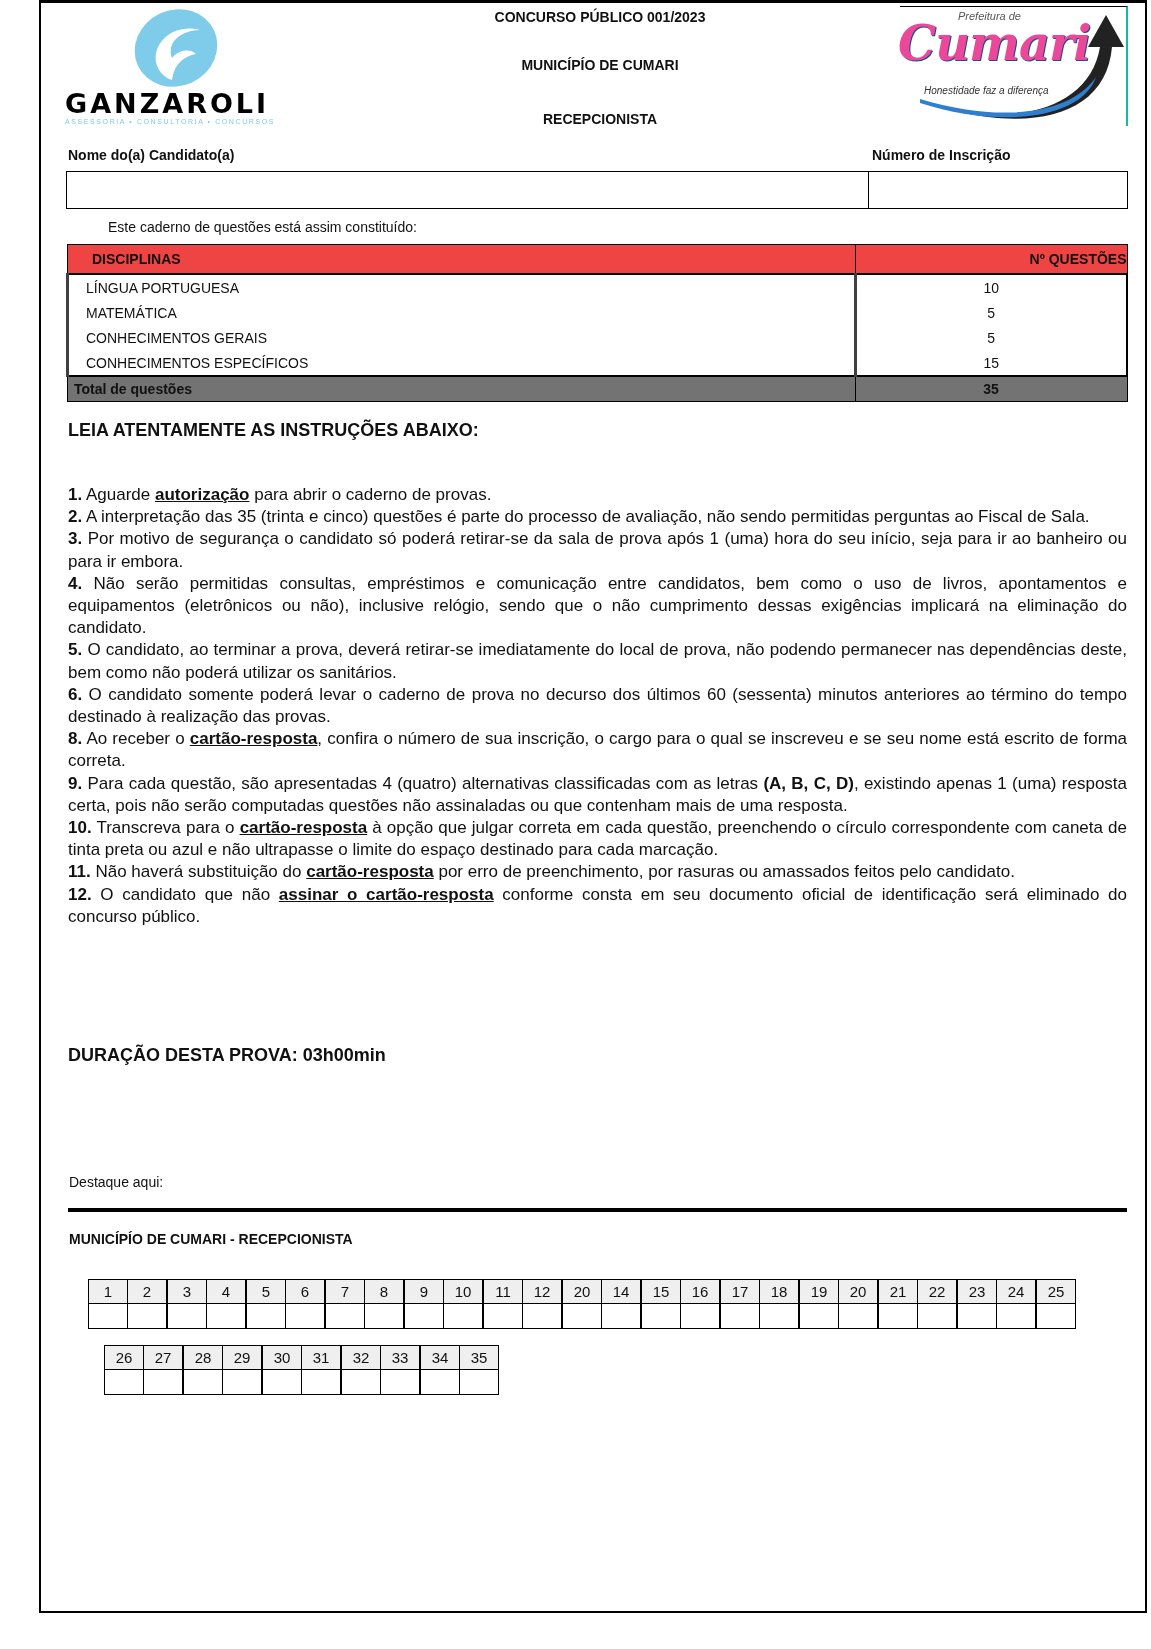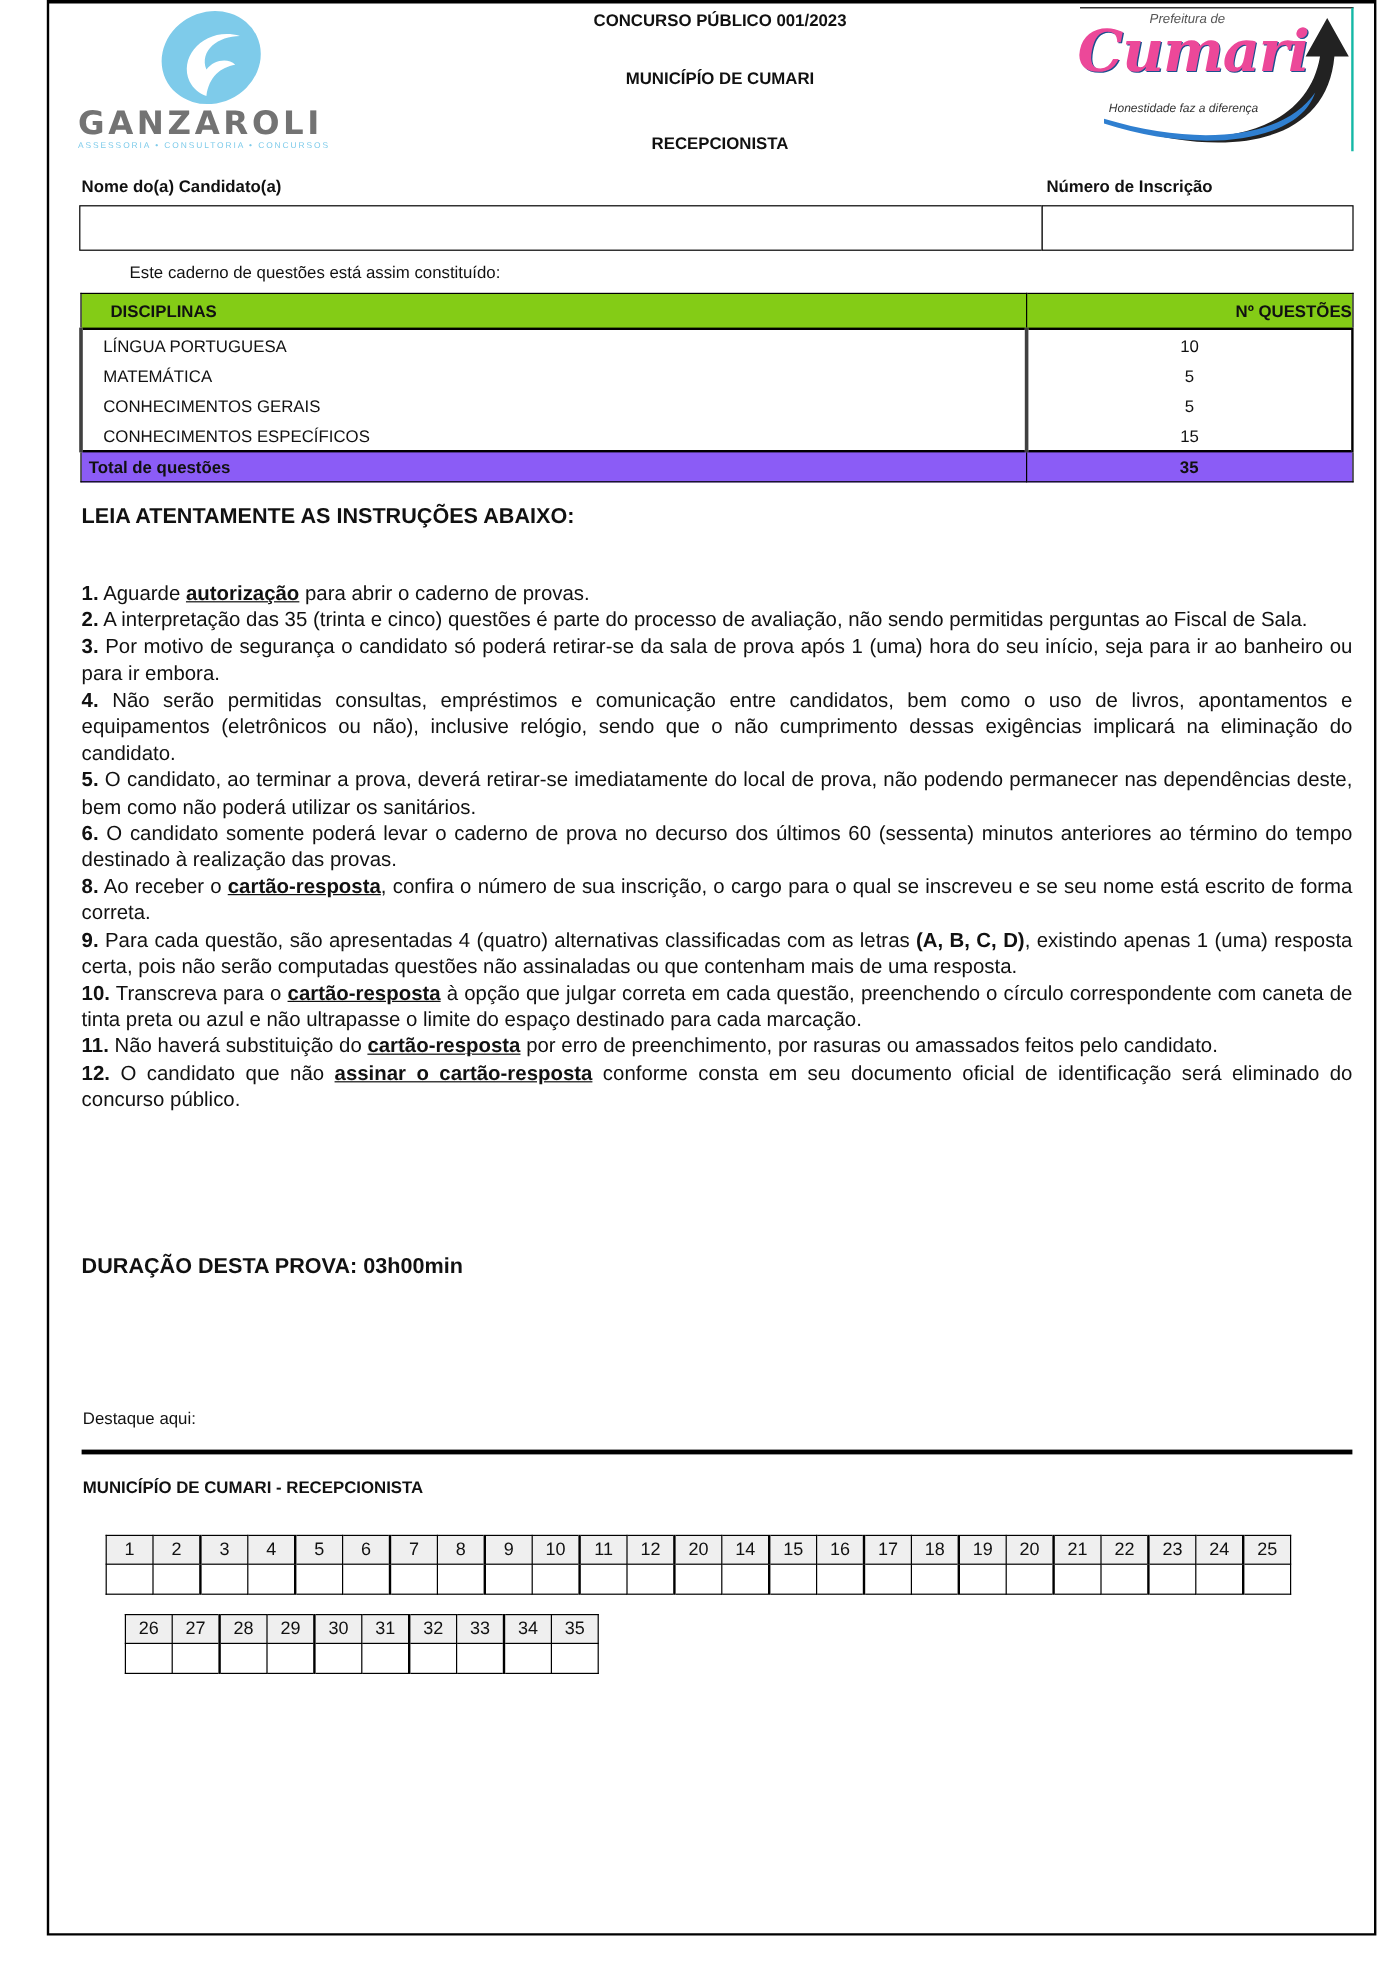--- a/index.html
+++ b/index.html
@@ -11,25 +11,25 @@
 
   .hdr { position: absolute; left: 400px; width: 400px; text-align: center; font-weight: bold; font-size: 14px; }
 
   .label-bold { position: absolute; font-weight: bold; font-size: 14px; }
 
   .input-box { position: absolute; border: 1px solid #000; background: #fff; box-sizing: border-box; }
 
   .intro { position: absolute; left: 108px; top: 219px; font-size: 14px; }
 
   table.disc { position: absolute; left: 66px; top: 244px; width: 1062px; border-collapse: collapse; font-size: 14px; }
-  table.disc th { background: #84cc16; font-weight: bold; text-align: left; padding: 3px 0 3px 24px; height: 22px; border: 1px solid #000; border-bottom: 2px solid #000; }
+  table.disc th { background: #ef4444; font-weight: bold; text-align: left; padding: 3px 0 3px 24px; height: 22px; border: 1px solid #000; border-bottom: 2px solid #000; }
   table.disc th.qcol { text-align: right; padding-left: 15px; width: 256px; }
   table.disc td { padding: 0 0 0 17px; height: 25px; border-left: 3px solid #404040; border-right: 1px solid #000; }
   table.disc td.q { text-align: center; padding-left: 0; padding-right: 0; }
-  table.disc tr.total td { background: #8b5cf6; font-weight: bold; padding-left: 6px; border: 1px solid #000; border-top: 2px solid #000; height: 24px; }
+  table.disc tr.total td { background: #737373; font-weight: bold; padding-left: 6px; border: 1px solid #000; border-top: 2px solid #000; height: 24px; }
   table.disc tr.total td.q { padding-left: 0; }
   table.disc td.rb { border-right: 2px solid #000; }
 
   .instr-title { position: absolute; left: 68px; top: 420px; font-weight: bold; font-size: 18px; }
 
   .instructions { position: absolute; left: 68px; top: 464px; width: 1059px; font-size: 17px; line-height: 22.2px; text-align: justify; margin-top: 20px; }
   .instructions p { margin: 0; }
   .instructions .num { font-weight: bold; }
   .instructions .u { font-weight: bold; text-decoration: underline; }
   .instructions .b { font-weight: bold; }
@@ -49,21 +49,21 @@
 </head>
 <body>
 
 <div class="page-frame"></div>
 
 <div class="logo-left">
   <svg width="240" height="120" viewBox="0 0 240 120">
     <ellipse cx="114" cy="42" rx="42" ry="38" fill="#7ecbea" transform="rotate(-25 114 42)"></ellipse>
     <path d="M96 62 C 86 40, 110 16, 138 24 C 120 24, 104 36, 110 52 C 116 44, 128 42, 134 48 C 122 50, 112 58, 110 74 C 104 72, 99 68, 96 62 Z" fill="#ffffff"></path>
   </svg>
-  <div style="position:absolute;left:3px;top:82px;font-family:'DejaVu Sans',sans-serif;font-size:27px;font-weight:bold;letter-spacing:3px;color:#737373;">GANZAROLI</div>
+  <div style="position:absolute;left:3px;top:82px;font-family:'DejaVu Sans',sans-serif;font-size:27px;font-weight:bold;letter-spacing:3px;color:#000000;">GANZAROLI</div>
   <div style="position:absolute;left:3px;top:112px;font-size:7px;letter-spacing:1.6px;color:#7ecbea;">ASSESSORIA • CONSULTORIA • CONCURSOS</div>
 </div>
 
 <div class="hdr" style="top:9px;">CONCURSO PÚBLICO 001/2023</div>
 <div class="hdr" style="top:57px;">MUNICÍPÍO DE CUMARI</div>
 <div class="hdr" style="top:111px;">RECEPCIONISTA</div>
 
 <div class="logo-right">
   <div style="position:absolute;left:58px;top:3px;font-size:11px;font-style:italic;color:#555;">Prefeitura de</div>
   <div style="position:absolute;left:-2px;top:8px;font-family:'DejaVu Serif',serif;font-style:italic;font-weight:bold;font-size:48px;color:#ec4899;letter-spacing:-1px;text-shadow:1px 1px 0 #1a4f8f;text-align:right;">Cumari</div>

